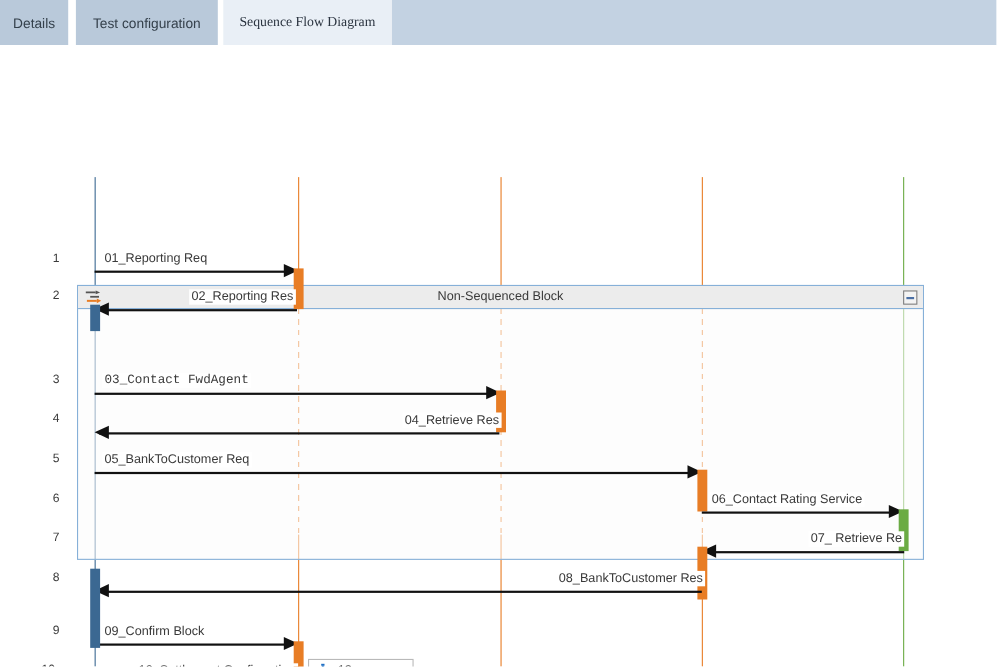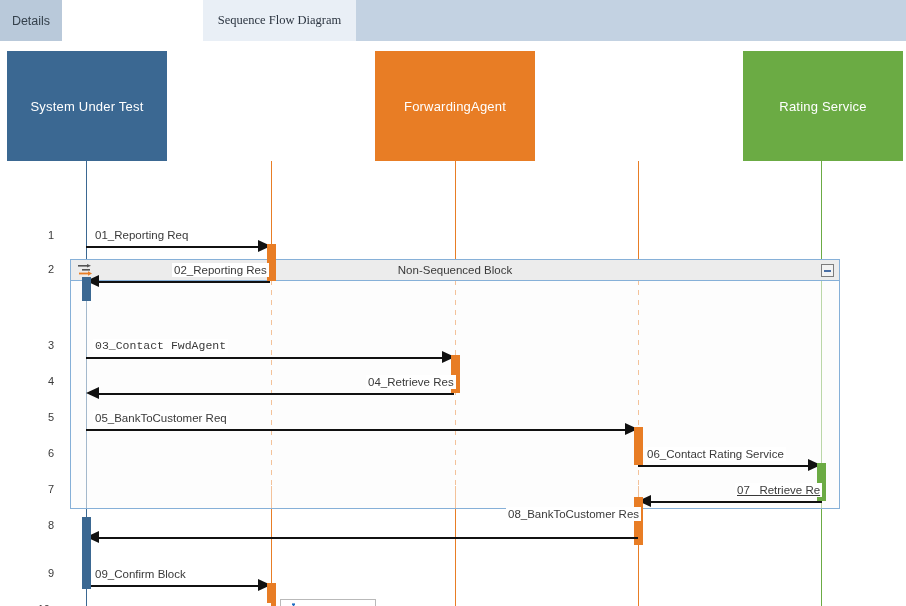--- a/index.html
+++ b/index.html
@@ -84,36 +84,30 @@
 </head>
 <body>
 
 <div id="app">
 
   <div class="tabbar">
     <div class="rest"></div>
     <div id="tab0" class="tab inactive">
       <span>Details</span>
     </div>
+    <div id="tab1" class="tab inactive">
+      <span>Test configuration</span>
+    </div>
     <div id="tab2" class="tab active">
       <span>Sequence Flow Diagram</span>
     </div>
   </div>
 
   <div class="canvas">
 
-    <div class="actor" style="left:7px;background:#3b6892;">
-      <span>System Under Test</span>
-      </div>
-    <div class="actor" style="left:375px;background:#e87d25;">
-      <span>ForwardingAgent</span>
-      </div>
-    <div class="actor" style="left:743px;background:#6bab44;">
-      <span>Rating Service</span>
-      </div>
 
     <div class="lifeline" style="left:86px;top:120px;height:445px;background:#3b6892;"></div>
 
     <div class="lifeline" style="left:271px;top:120px;height:99px;background:#e87d25;"></div>
     <div class="lifeline" style="left:271px;top:219px;height:226px;background:repeating-linear-gradient(to bottom,#e87d25 0 5px,transparent 5px 10px);"></div>
     <div class="lifeline" style="left:271px;top:445px;height:120px;background:#e87d25;"></div>
 
     <div class="lifeline" style="left:455px;top:120px;height:99px;background:#e87d25;"></div>
     <div class="lifeline" style="left:455px;top:219px;height:226px;background:repeating-linear-gradient(to bottom,#e87d25 0 5px,transparent 5px 10px);"></div>
     <div class="lifeline" style="left:455px;top:445px;height:120px;background:#e87d25;"></div>
@@ -171,27 +165,27 @@
     <div class="arrowhead right" style="left:625px;top:382px;"></div>
     <div class="activation" style="left:634px;top:386px;height:38px;background:#e87d25;"></div>
 
     <div class="seqnum" style="left:30px;top:406px;">6</div>
     <div class="msglabel" style="left:645px;top:406px;">06_Contact Rating Service</div>
     <div class="msgline" style="left:638px;top:424px;width:176px;"></div>
     <div class="arrowhead right" style="left:808px;top:418px;"></div>
     <div class="activation" style="left:817px;top:422px;height:38px;background:#6bab44;"></div>
 
     <div class="seqnum" style="left:30px;top:442px;">7</div>
-    <div class="msglabel" style="left:735px;top:442px;text-decoration:underline;">07_ Retrieve Re</div>
+    <div class="msglabel" style="left:735px;top:442px;">07_ Retrieve Re</div>
     <div class="msgline" style="left:642px;top:460px;width:180px;"></div>
     <div class="arrowhead left" style="left:638px;top:454px;"></div>
     <div class="activation" style="left:634px;top:456px;height:48px;background:#e87d25;"></div>
 
     <div class="seqnum" style="left:30px;top:478px;">8</div>
-    <div class="msglabel" style="left:506px;top:466px;">08_BankToCustomer Res</div>
+    <div class="msglabel" style="left:506px;top:478px;">08_BankToCustomer Res</div>
     <div class="msgline" style="left:90px;top:496px;width:548px;"></div>
     <div class="arrowhead left" style="left:86px;top:490px;"></div>
 
     <div class="seqnum" style="left:30px;top:486px;"></div>
     <div class="seqnum" style="left:30px;top:526px;">9</div>
     <div class="msglabel" style="left:93px;top:526px;">09_Confirm Block</div>
     <div class="msgline" style="left:86px;top:544px;width:178px;"></div>
     <div class="arrowhead right" style="left:258px;top:538px;"></div>
     <div class="activation" style="left:82px;top:476px;height:72px;background:#3b6892;"></div>
     <div class="activation" style="left:267px;top:542px;height:37px;background:#e87d25;"></div>

